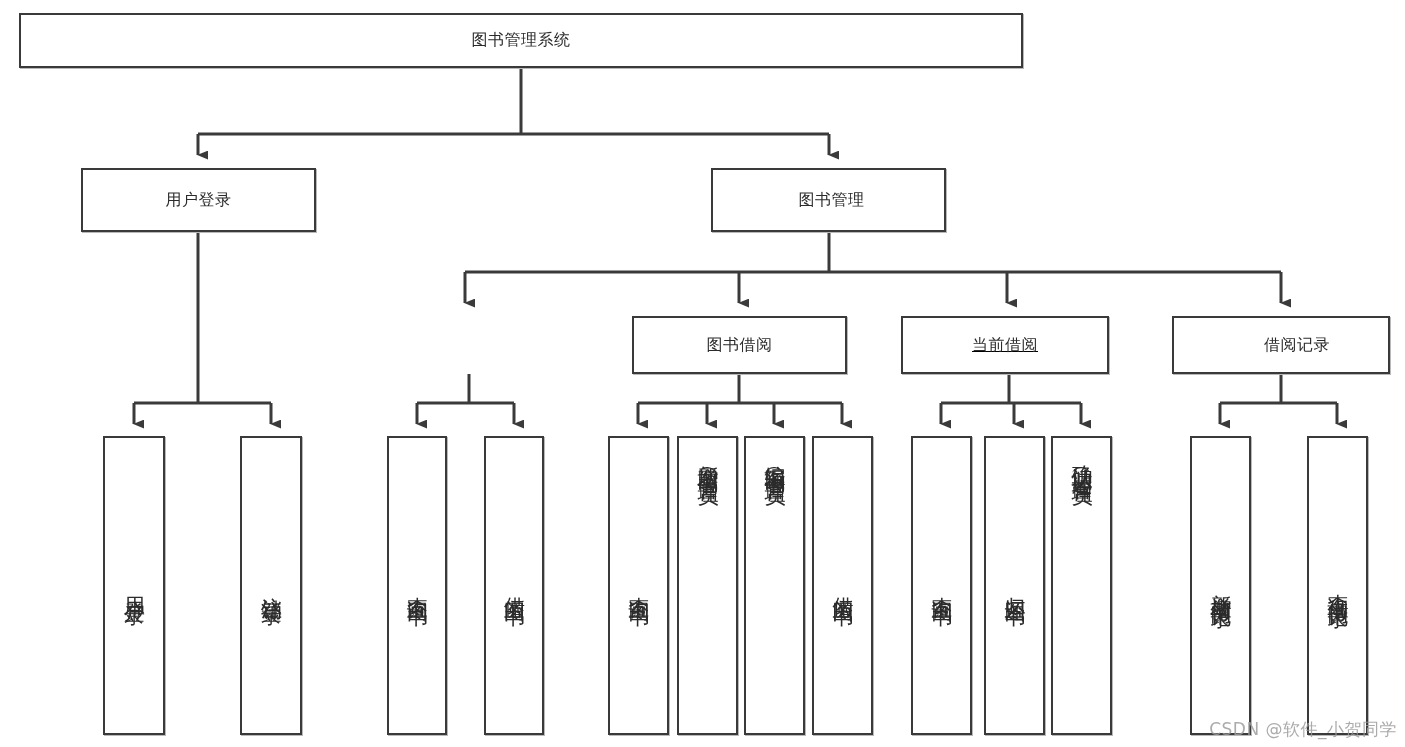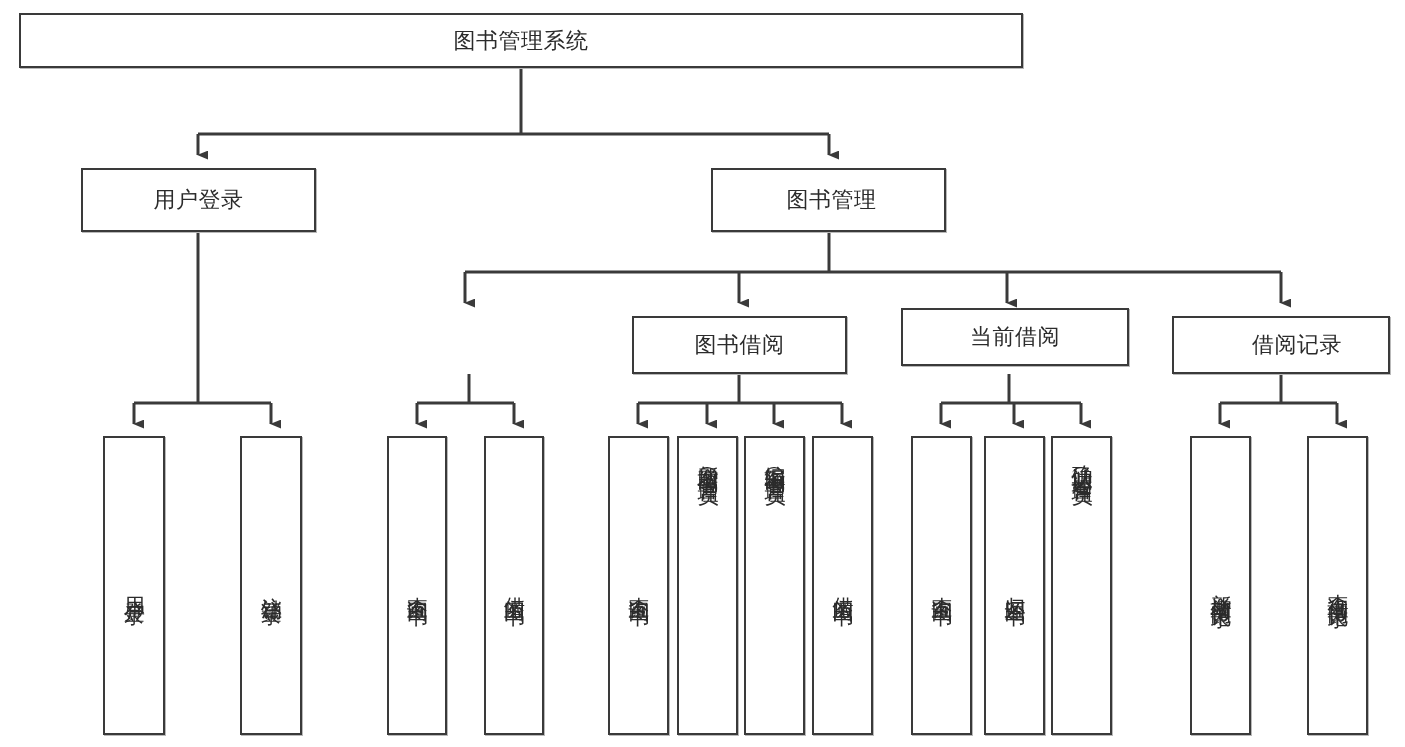--- a/index.html
+++ b/index.html
@@ -23,21 +23,21 @@
     height: 747px;
   }
   .node-box {
     position: absolute;
     box-sizing: border-box;
     background: #ffffff;
     border: 2px solid #3a3a3a;
     box-shadow: 1px 1px 0 #b9b9b9;
   }
   .node-label {
-    font-size: 22px;
+    font-size: 16px;
     color: #2b2b2b;
     line-height: 1.15;
     letter-spacing: 0.5px;
     white-space: nowrap;
   }
   
   .node-box.horiz {
     display: flex;
     align-items: center;
     justify-content: center;
@@ -160,21 +160,21 @@
   <div class="node-box horiz" id="node-l2-0" style="left: 81px; top: 168px; width: 235px; height: 64px;">
     <span class="node-label">用户登录</span>
   </div>
   <div class="node-box horiz" id="node-l2-1" style="left: 711px; top: 168px; width: 235px; height: 64px; padding-left: 6px;">
     <span class="node-label">图书管理</span>
   </div>
 
   <div class="node-box horiz" id="node-l3-1" style="left: 632px; top: 316px; width: 215px; height: 58px; text-align: center;">
     <span class="node-label">图书借阅</span>
   </div>
-  <div class="node-box horiz" id="node-l3-2" style="left: 901px; top: 308px; width: 228px; height: 58px;">
+  <div class="node-box horiz" id="node-l3-2" style="left: 901px; top: 316px; width: 208px; height: 58px; text-decoration: underline;">
     <span class="node-label">当前借阅</span>
   </div>
   <div class="node-box horiz" id="node-l3-3" style="left: 1172px; top: 316px; width: 218px; height: 58px; padding-left: 32px;">
     <span class="node-label">借阅记录</span>
   </div>
 
   <div class="node-box vert centered" id="node-leaf-0" style="left: 103px; top: 436px; width: 62px; height: 299px;">
     <span class="node-label">用户登录</span>
   </div>
   <div class="node-box vert centered" id="node-leaf-1" style="left: 240px; top: 436px; width: 62px; height: 299px;">
@@ -207,13 +207,14 @@
   <div class="node-box vert" id="node-leaf-10" style="left: 1051px; top: 436px; width: 61px; height: 299px;">
     <span class="node-label">确认归还（管理员）</span>
   </div>
   <div class="node-box vert centered" id="node-leaf-11" style="left: 1190px; top: 436px; width: 61px; height: 299px;">
     <span class="node-label">新增借阅记录</span>
   </div>
   <div class="node-box vert centered" id="node-leaf-12" style="left: 1307px; top: 436px; width: 61px; height: 299px;">
     <span class="node-label">查询借阅记录</span>
   </div>
 
+  <div id="watermark">CSDN @软件_小贺同学</div>
 </div>
 
 </body></html>

